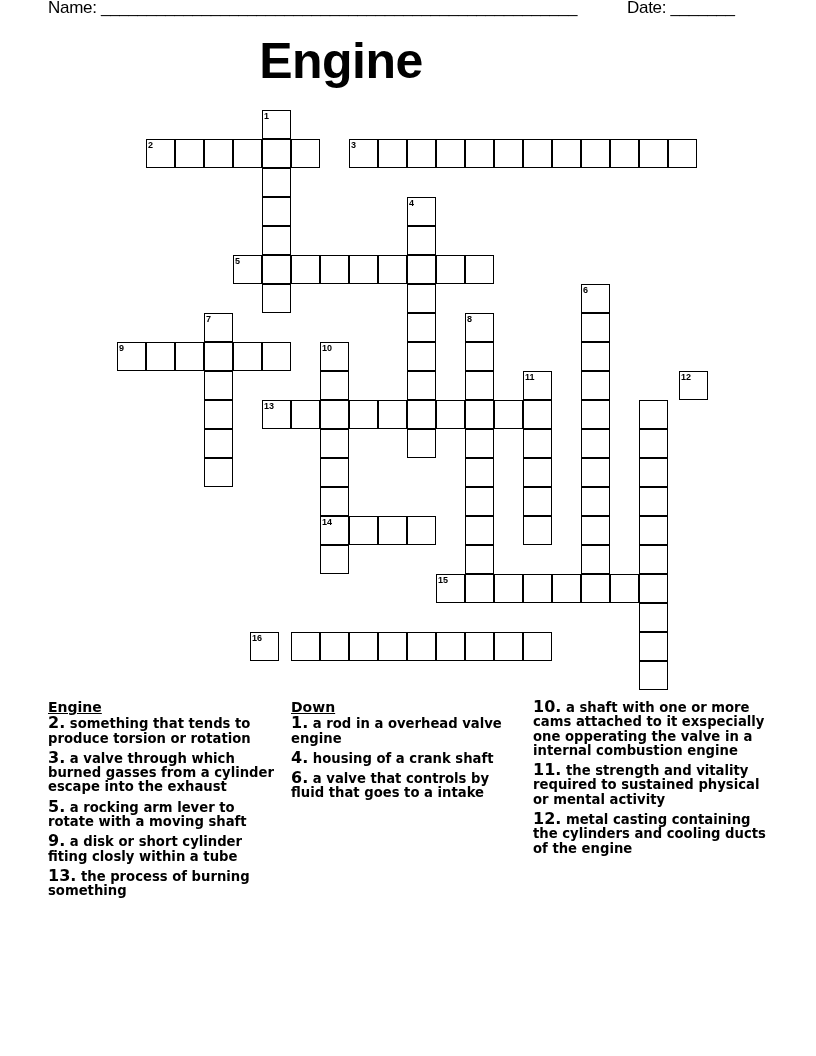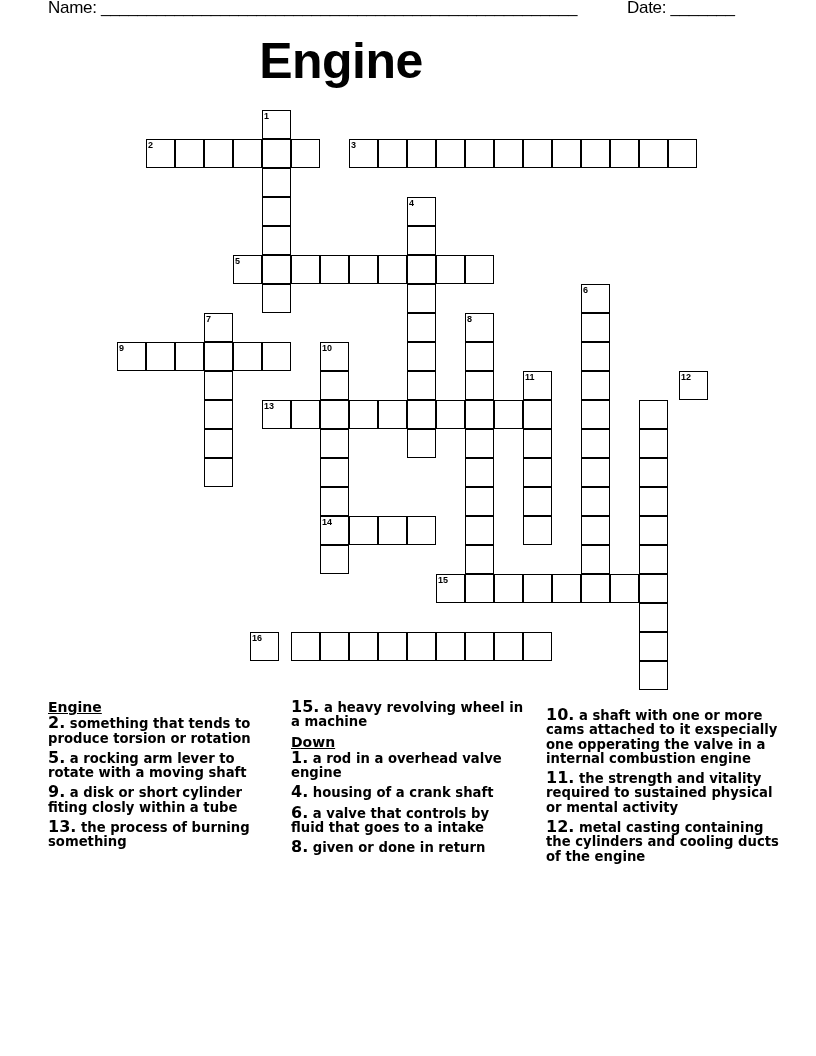--- a/index.html
+++ b/index.html
@@ -6,21 +6,21 @@
   body { width: 816px; height: 1056px; position: relative; overflow: hidden; color: #000; }
   .header-line { position: absolute; top: -2px; left: 48px; font-family: "Liberation Sans", sans-serif; font-size: 17px; letter-spacing: -0.3px; white-space: pre; }
   .date-line { position: absolute; top: -2px; left: 627px; font-family: "Liberation Sans", sans-serif; font-size: 17px; letter-spacing: -0.3px; white-space: pre; }
   .title { position: absolute; top: 32px; left: 0; width: 682px; text-align: center; font-family: "Liberation Sans", sans-serif; font-weight: bold; font-size: 50px; letter-spacing: -0.5px; }
   .grid { position: absolute; left: 0; top: 0; width: 816px; height: 700px; }
   .cell { position: absolute; width: 29px; height: 29px; box-sizing: border-box; border: 1.5px solid #000; background: #fff; }
   .cell .num { position: absolute; left: 1px; top: 0px; font-family: "Liberation Sans", sans-serif; font-weight: bold; font-size: 9px; line-height: 10px; }
   .clues { position: absolute; top: 700px; font-family: "DejaVu Sans", sans-serif; font-weight: bold; font-size: 13.2px; line-height: 14.3px; }
   .col1 { left: 48px; width: 235px; }
   .col2 { left: 291px; width: 235px; }
-  .col3 { left: 546px; width: 240px; margin-top: 8px; }
+  .col3 { left: 533px; width: 240px; }
   .section-h { text-decoration: underline; font-size: 14px; margin-bottom: 2px; }
   .clue { margin-bottom: 5px; }
   .clue .n { font-size: 16px; }
 </style>
 </head>
 <body>
 
 <div class="header-line">Name: ____________________________________________________</div>
 <div class="date-line">Date: _______</div>
 <div class="title">Engine</div>
@@ -177,31 +177,30 @@
     <div class="cell" style="left: 407px; top: 632px;"></div>
     <div class="cell" style="left: 436px; top: 632px;"></div>
     <div class="cell" style="left: 465px; top: 632px;"></div>
     <div class="cell" style="left: 494px; top: 632px;"></div>
     <div class="cell" style="left: 523px; top: 632px;"></div>
   </div>
 
 <div class="clues col1">
   <div class="section-h">Engine</div>
   <div class="clue"><span class="n">2.</span><span> something that tends to produce torsion or rotation</span></div>
+  <div class="clue"><span class="n">3.</span><span> a valve through which burned gasses from a cylinder escape into the exhaust</span></div>
   <div class="clue"><span class="n">5.</span><span> a rocking arm lever to rotate with a moving shaft</span></div>
   <div class="clue"><span class="n">9.</span><span> a disk or short cylinder fiting closly within a tube</span></div>
   <div class="clue"><span class="n">13.</span><span> the process of burning something</span></div>
 </div>
 
 <div class="clues col2">
-  <div class="clue"><span class="n">15.</span><span> a heavy revolving wheel in a machine</span></div>
   <div class="section-h">Down</div>
   <div class="clue"><span class="n">1.</span><span> a rod in a overhead valve engine</span></div>
   <div class="clue"><span class="n">4.</span><span> housing of a crank shaft</span></div>
   <div class="clue"><span class="n">6.</span><span> a valve that controls by fluid that goes to a intake</span></div>
-  <div class="clue"><span class="n">8.</span><span> given or done in return</span></div>
 </div>
 
 <div class="clues col3">
   <div class="clue"><span class="n">10.</span><span> a shaft with one or more cams attached to it exspecially one opperating the valve in a internal combustion engine</span></div>
   <div class="clue"><span class="n">11.</span><span> the strength and vitality required to sustained physical or mental activity</span></div>
   <div class="clue"><span class="n">12.</span><span> metal casting containing the cylinders and cooling ducts of the engine</span></div>
 </div>
 
 </body></html>

